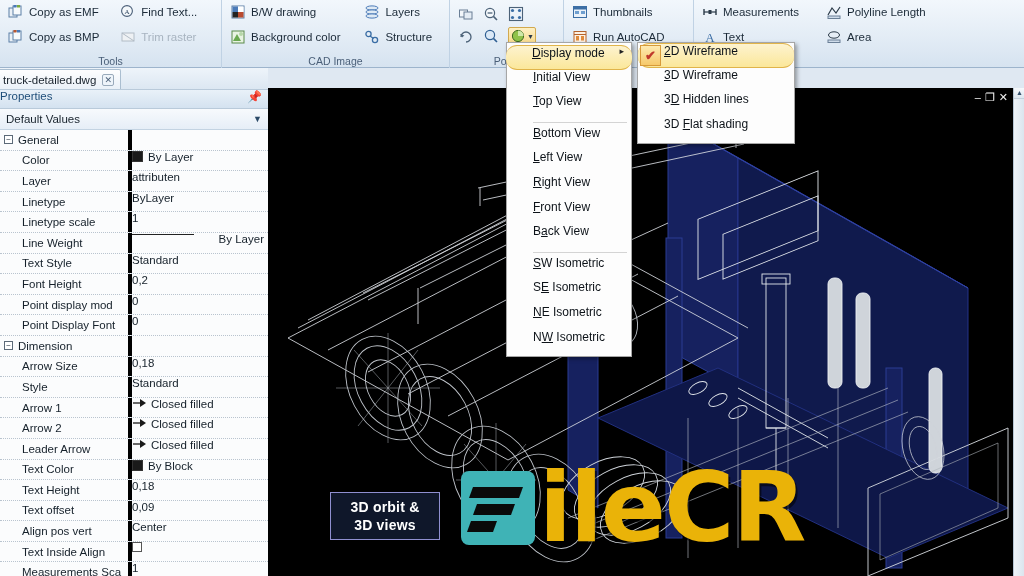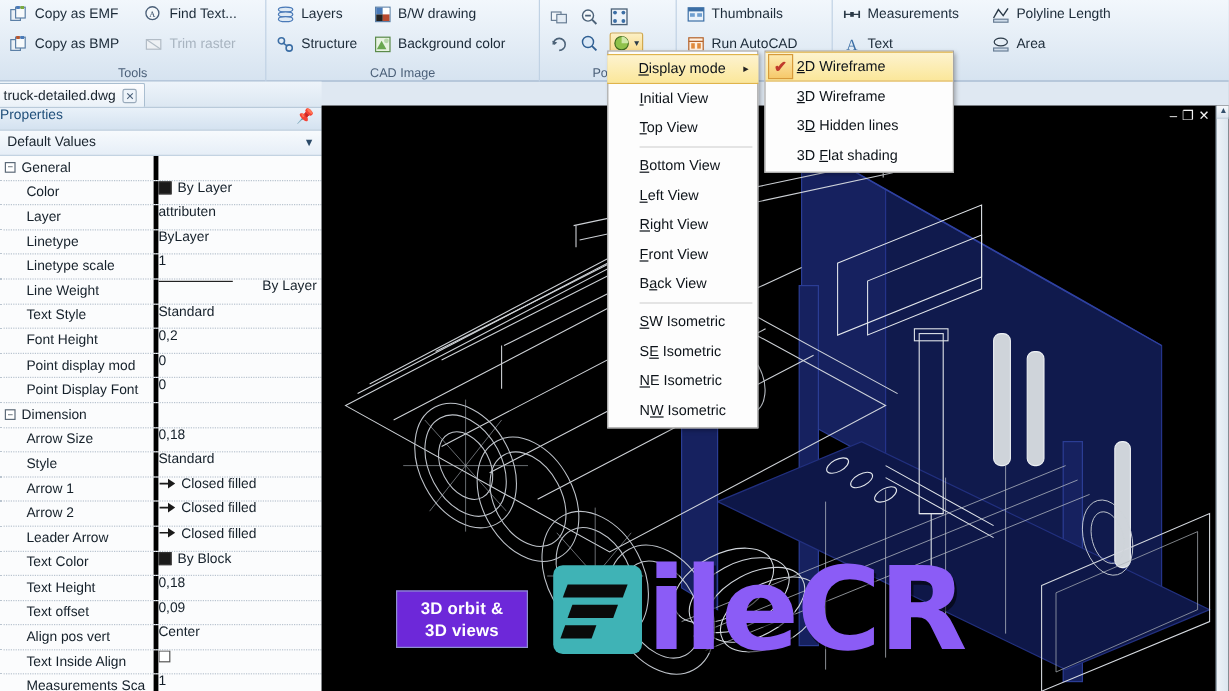--- a/index.html
+++ b/index.html
@@ -125,28 +125,28 @@
   }
   .sb-arrow { width: 11px; height: 11px; background: linear-gradient(to bottom,#f6f9fc,#dde7f0);
     border-bottom: 1px solid #c3d0dc; font-size: 7px; text-align:center; line-height:10px; color:#34506b;}
   .wctl {
     position: absolute; right: 16px; top: 4px; display: flex; gap: 4px; align-items: center;
   }
   .wctl div { color: #f2f2f2; font-size: 11px; line-height: 11px; font-family: "Liberation Sans", sans-serif; }
 
   .callout {
     position: absolute; left: 62px; top: 404px; width: 110px; height: 48px;
-    border: 1px solid #8f8fd0; background: #6d28d9;
+    border: 1px solid #8f8fd0; background: #0f172a;
     display: flex; flex-direction: column; align-items: center; justify-content: center;
     color: #fff; font-size: 14px; font-weight: bold; line-height: 18px; letter-spacing: .2px;
   }
 
   .wm {
     position: absolute; left: 193px; top: 372px; z-index: 5;
-    font-size: 96px; font-weight: bold; color: #8b5cf6; letter-spacing: -2px;
+    font-size: 96px; font-weight: bold; color: #eab308; letter-spacing: -2px;
     line-height: 96px; font-family: "DejaVu Sans", sans-serif;
     text-shadow: 2px 3px 0 rgba(0,0,0,.55);
     display: flex; align-items: center;
   }
   .wm .fmark {
     width: 74px; height: 74px; background: #3fb3b6; border-radius: 8px;
     margin-right: 4px; position: relative; flex:0 0 74px;
   }
   .wm .fmark i { position: absolute; background: #0a0a0a; display: block; }
   .wm .fmark i:nth-child(1){ left:10px; top:16px; width:50px; height:11px; transform: skewX(-20deg); }
@@ -156,23 +156,24 @@
   
   .draw { position: absolute; left: 0; top: 0; width: 756px; height: 488px; }
 
   
   .menu {
     position: absolute; background: #fdfdfd;
     border: 1px solid #a6a6a6; box-shadow: 2px 2px 4px rgba(0,0,0,.35);
     padding: 2px 0; z-index: 40;
   }
   .menu-item {
-    height: 24.6px; display: flex; align-items: center;
+    height: 24.6px; display: flex; 
     padding: 0 22px 0 26px; font-size: 12px; color: #0d1319; white-space: nowrap;
     position: relative;
+    border-radius: 11px;
   }
   .menu-sep { height: 1px; background: #d4d4d4; margin: 3px 4px 3px 26px; }
   .menu-item .sub { position: absolute; right: 8px; font-size: 9px; color:#222; }
   .menu-item.hl {
     background: linear-gradient(to bottom,#fdf3cf,#fbe79a);
     border: 1px solid #e0b44a; border-left:none; border-right:none;
   }
   .check-box {
     position: absolute; left: 2px; top: 1px; width: 21px; height: 21px;
     background: linear-gradient(to bottom,#fdeab0,#f6c96b);
@@ -235,42 +236,20 @@
               </span>
               <span>Trim raster</span>
             </div>
           </div>
         </div>
         <div class="rib-label">Tools</div>
       </div>
 
       <div class="rib-group" style="width:228px">
         <div class="rib-cols">
-          <div class="rib-col" style="width:84px">
-            <div class="rib-item">
-              <span class="ico">
-                <svg width="16" height="16" viewBox="0 0 16 16">
-                  <ellipse cx="8" cy="4" rx="6" ry="2.1" fill="#dfeaf4" stroke="#4a7ab8"></ellipse>
-                  <ellipse cx="8" cy="8" rx="6" ry="2.1" fill="#dfeaf4" stroke="#4a7ab8"></ellipse>
-                  <ellipse cx="8" cy="12" rx="6" ry="2.1" fill="#dfeaf4" stroke="#4a7ab8"></ellipse>
-                </svg>
-              </span>
-              <span>Layers</span>
-            </div>
-            <div class="rib-item">
-              <span class="ico">
-                <svg width="16" height="16" viewBox="0 0 16 16">
-                  <circle cx="4.5" cy="5" r="2.6" fill="none" stroke="#3b6ea5" stroke-width="1.3"></circle>
-                  <circle cx="11" cy="11" r="2.6" fill="none" stroke="#3b6ea5" stroke-width="1.3"></circle>
-                  <path d="M6 7 L9.5 9.5" stroke="#3b6ea5" stroke-width="1.3"></path>
-                </svg>
-              </span>
-              <span>Structure</span>
-            </div>
-          </div>
           <div class="rib-col" style="width:140px">
             <div class="rib-item">
               <span class="ico">
                 <svg width="16" height="16" viewBox="0 0 16 16">
                   <rect x="2" y="2" width="12" height="12" fill="#fff" stroke="#5b7fa6"></rect>
                   <rect x="2.5" y="2.5" width="5.5" height="5.5" fill="#4a7ab8"></rect>
                   <rect x="8" y="2.5" width="5.5" height="5.5" fill="#fff"></rect>
                   <rect x="2.5" y="8" width="5.5" height="5.5" fill="#222"></rect>
                   <rect x="8" y="8" width="5.5" height="5.5" fill="#b94a2f"></rect>
                 </svg>
@@ -279,20 +258,42 @@
             </div>
             <div class="rib-item">
               <span class="ico">
                 <svg width="16" height="16" viewBox="0 0 16 16">
                   <rect x="2" y="2" width="12" height="12" fill="#e8f3e2" stroke="#5b8a4a"></rect>
                   <path d="M3 12 L7 5 L11 12 Z" fill="#6aa84f"></path>
                   <circle cx="11" cy="5" r="2" fill="#b6d7a8"></circle>
                 </svg>
               </span>
               <span>Background color</span>
+            </div>
+          </div>
+          <div class="rib-col" style="width:84px">
+            <div class="rib-item">
+              <span class="ico">
+                <svg width="16" height="16" viewBox="0 0 16 16">
+                  <ellipse cx="8" cy="4" rx="6" ry="2.1" fill="#dfeaf4" stroke="#4a7ab8"></ellipse>
+                  <ellipse cx="8" cy="8" rx="6" ry="2.1" fill="#dfeaf4" stroke="#4a7ab8"></ellipse>
+                  <ellipse cx="8" cy="12" rx="6" ry="2.1" fill="#dfeaf4" stroke="#4a7ab8"></ellipse>
+                </svg>
+              </span>
+              <span>Layers</span>
+            </div>
+            <div class="rib-item">
+              <span class="ico">
+                <svg width="16" height="16" viewBox="0 0 16 16">
+                  <circle cx="4.5" cy="5" r="2.6" fill="none" stroke="#3b6ea5" stroke-width="1.3"></circle>
+                  <circle cx="11" cy="11" r="2.6" fill="none" stroke="#3b6ea5" stroke-width="1.3"></circle>
+                  <path d="M6 7 L9.5 9.5" stroke="#3b6ea5" stroke-width="1.3"></path>
+                </svg>
+              </span>
+              <span>Structure</span>
             </div>
           </div>
         </div>
         <div class="rib-label">CAD Image</div>
       </div>
 
       <div class="rib-group" style="width:114px">
         <div style="display:flex;flex-direction:column;gap:5px;padding-top:4px;padding-left:2px;">
           <div style="display:flex;gap:9px;">
             <span class="ico">

